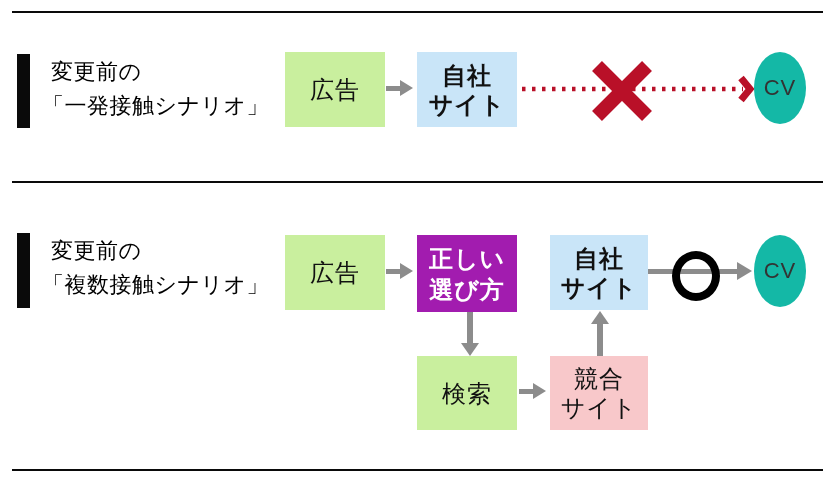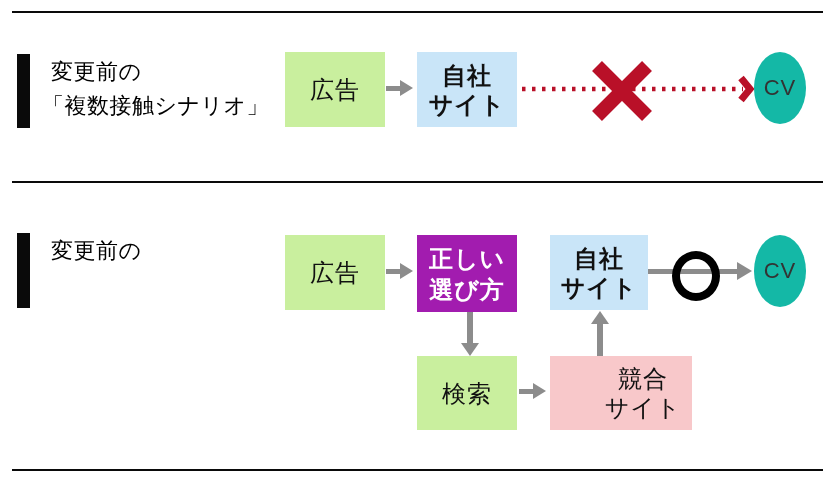--- a/index.html
+++ b/index.html
@@ -13,21 +13,21 @@
   .bar{position:absolute;width:13px;background:#0a0a0a;}
   .heading{position:absolute;font-size:22px;line-height:34px;letter-spacing:.5px;white-space:nowrap;}
   .heading .indent{padding-left:9px;}
   .box{
     position:absolute;display:flex;flex-direction:column;align-items:center;justify-content:center;
     text-align:center;font-size:24px;letter-spacing:1px;color:#111;
   }
   .box .l{line-height:29px;}
   .green{background:#c9ef9e;}
   .blue{background:#c9e5f8;font-weight:bold;}
-  .pink{background:#f8c8ca;padding-left:44px;}
+  .pink{background:#f8c8ca;}
   .blackbox{background:#a21caf;color:#fff;font-weight:bold;}
   .blackbox .l{line-height:31px;}
   .stem-h{position:absolute;height:5px;background:#8c8c8c;}
   .stem-v{position:absolute;width:6px;background:#8c8c8c;}
   .head-right{position:absolute;width:0;height:0;border-top:8px solid transparent;border-bottom:8px solid transparent;border-left:13px solid #8c8c8c;}
   .head-down{position:absolute;width:0;height:0;border-left:9px solid transparent;border-right:9px solid transparent;border-top:13px solid #8c8c8c;}
   .head-up{position:absolute;width:0;height:0;border-left:9px solid transparent;border-right:9px solid transparent;border-bottom:13px solid #8c8c8c;}
   .ellipse{
     position:absolute;width:52px;height:72px;border-radius:50%;background:#14b8a6;
     display:flex;align-items:center;justify-content:center;font-size:22px;color:#333;letter-spacing:1px;
@@ -40,21 +40,21 @@
 <div class="canvas">
 
   <div class="rule" style="top:11px"></div>
   <div class="rule" style="top:181px"></div>
   <div class="rule" style="top:469px"></div>
 
   <div class="bar" style="left:17px;top:54px;height:74px"></div>
 
   <div class="heading" style="left:42px;top:55px">
     <div class="indent">変更前の</div>
-    <div>「複数接触シナリオ」</div>
+    <div>「一発接触シナリオ」</div>
   </div>
 
   <div class="box green" style="left:285px;top:52px;width:100px;height:75px">
     <div class="l">広告</div>
   </div>
 
   <div class="stem-h" style="left:386px;top:86px;width:16px"></div>
   <div class="head-right" style="left:400px;top:80px"></div>
 
   <div class="box blue" style="left:417px;top:52px;width:100px;height:75px">
@@ -72,20 +72,21 @@
   </svg>
 
   <div class="ellipse" style="left:754px;top:52px">
     <span>CV</span>
   </div>
 
   <div class="bar" style="left:17px;top:233px;height:75px"></div>
 
   <div class="heading" style="left:42px;top:234px">
     <div class="indent">変更前の</div>
+    <div>「複数接触シナリオ」</div>
   </div>
 
   <div class="box green" style="left:285px;top:235px;width:100px;height:75px">
     <div class="l">広告</div>
   </div>
 
   <div class="stem-h" style="left:386px;top:269px;width:16px"></div>
   <div class="head-right" style="left:400px;top:263px"></div>
 
   <div class="box blackbox" style="left:417px;top:235px;width:100px;height:77px">

